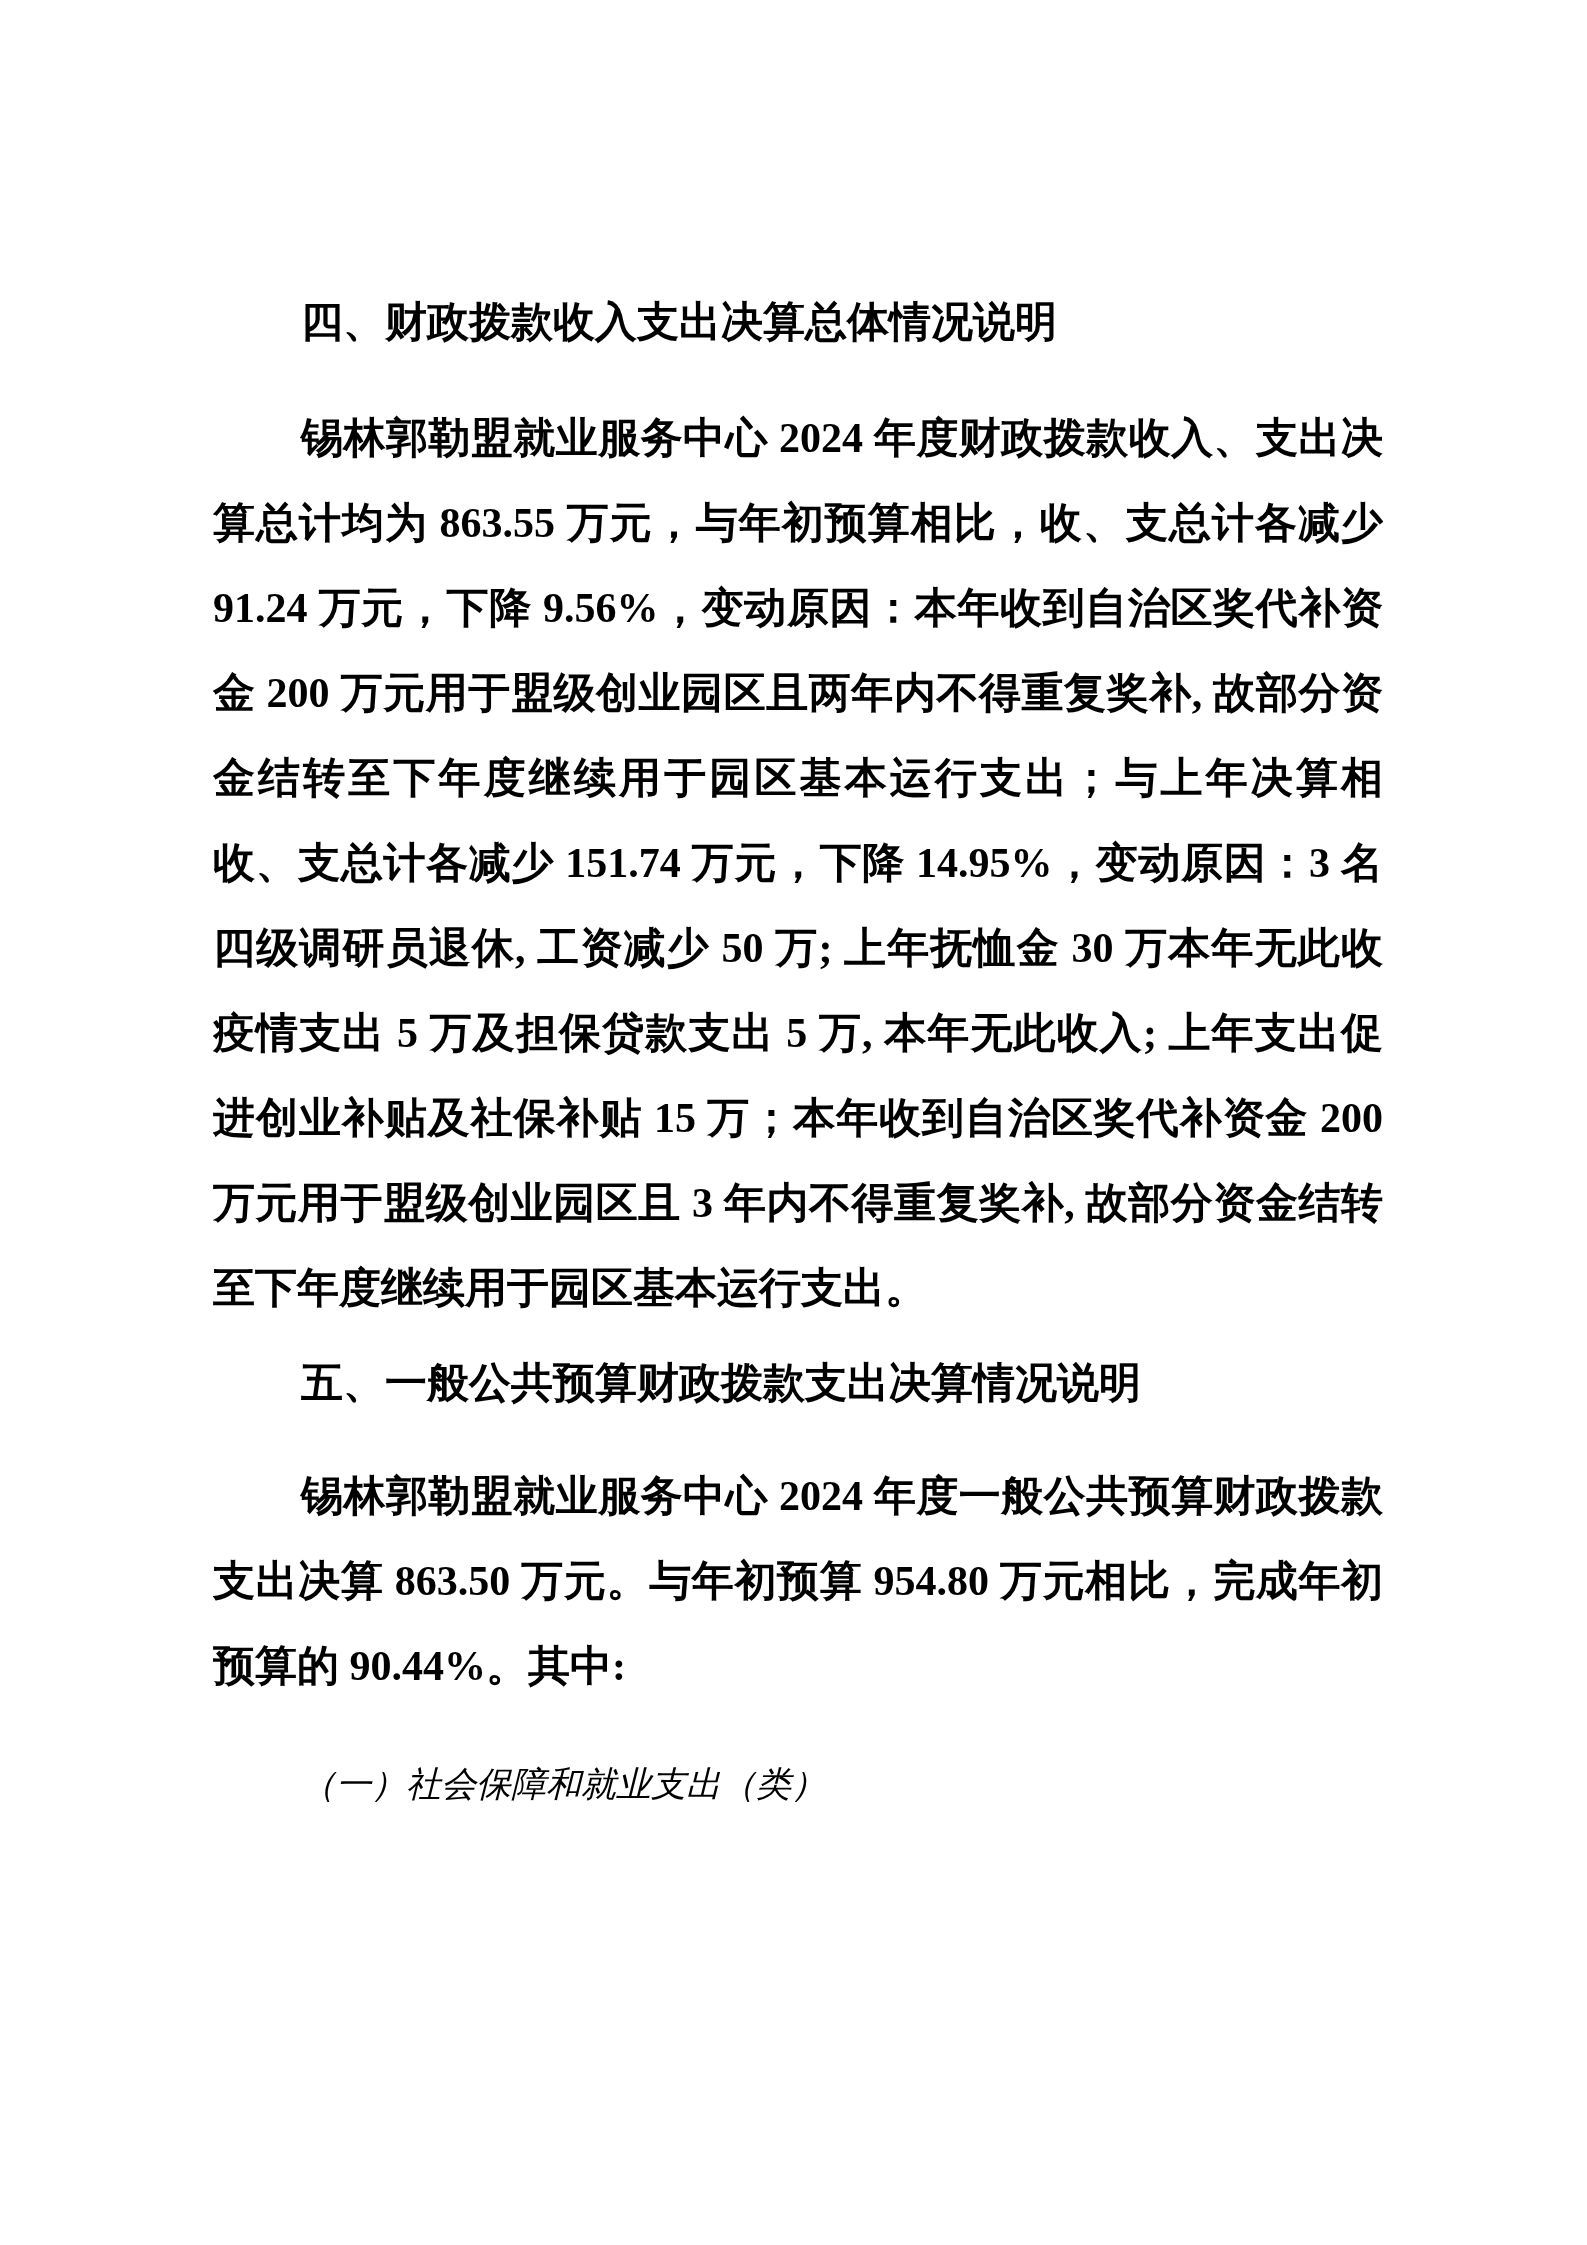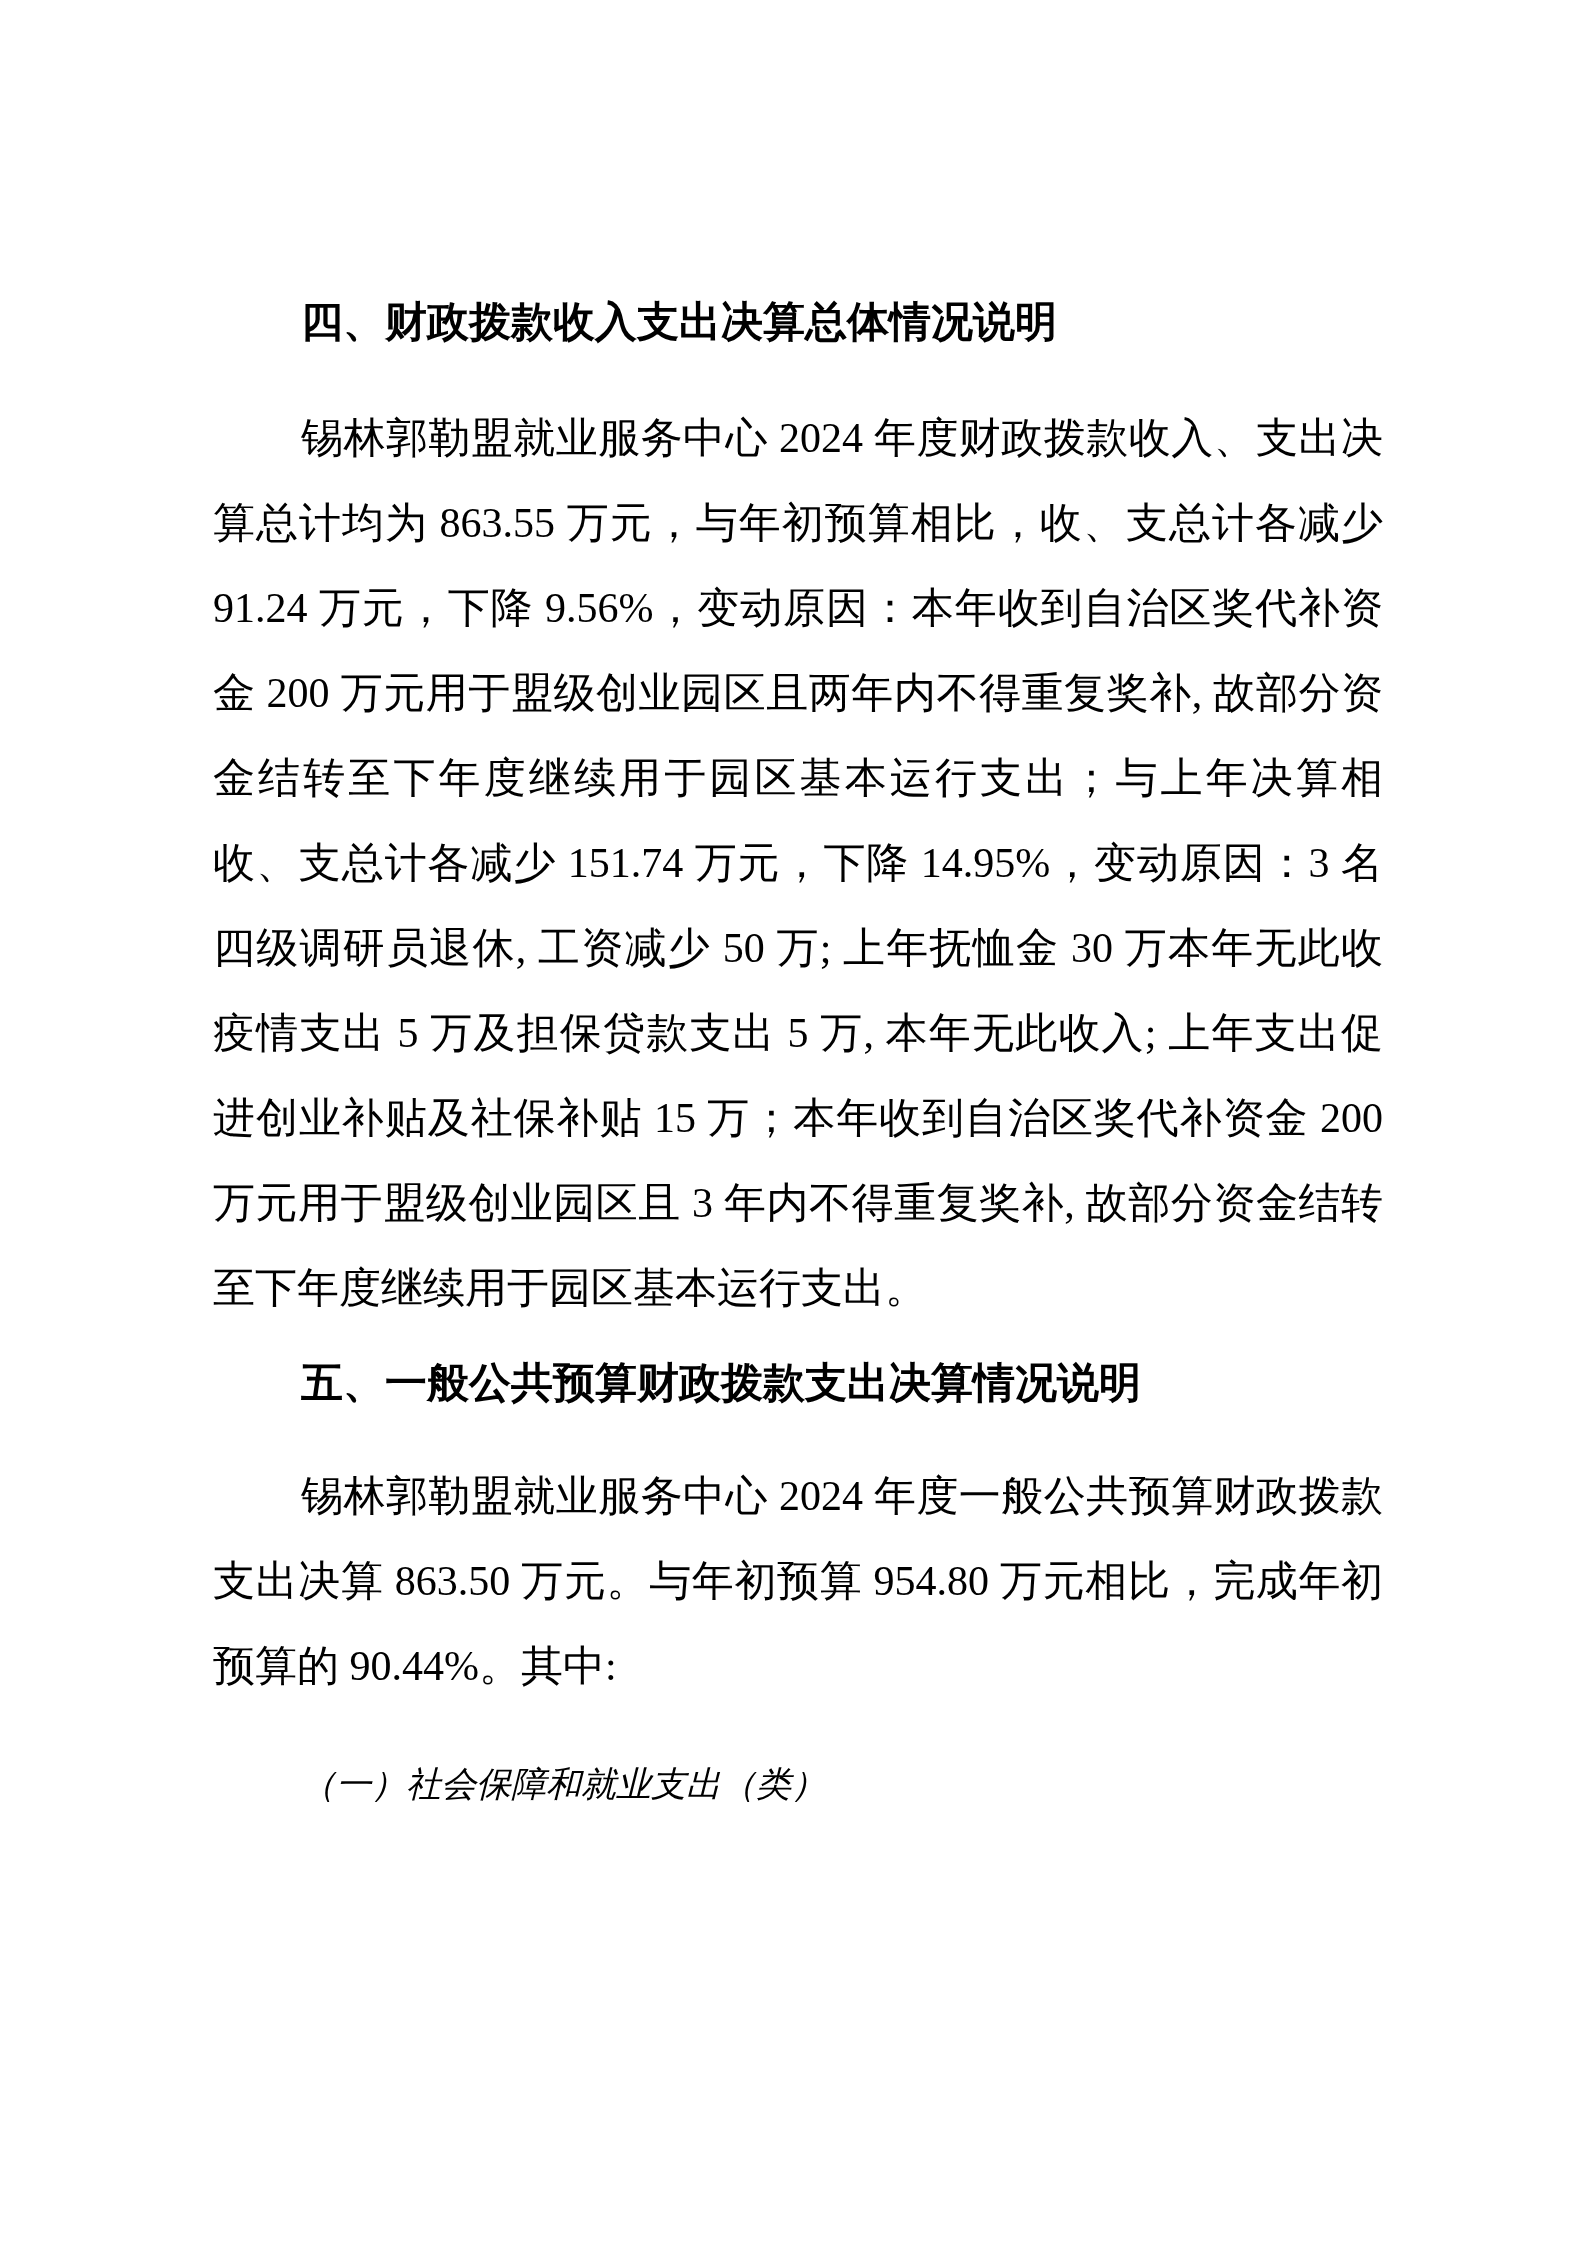--- a/index.html
+++ b/index.html
@@ -25,20 +25,21 @@
     font-weight: bold;
     font-size: 42px;
     line-height: 60px;
     white-space: nowrap;
   }
   .heading.second {
     margin-top: 22px;
   }
   .para {
     margin-top: 44px;
+    font-weight: bold;
   }
   .para.second {
     margin-top: 41px;
   }
   .line {
     height: 85px;
     line-height: 85px;
     font-size: 42px;
     text-align: justify;
     text-align-last: justify;

